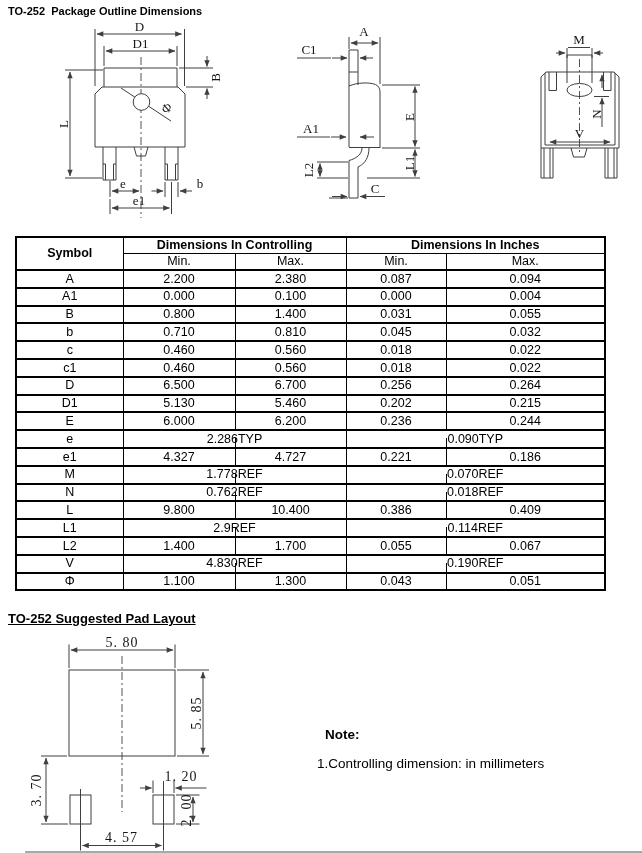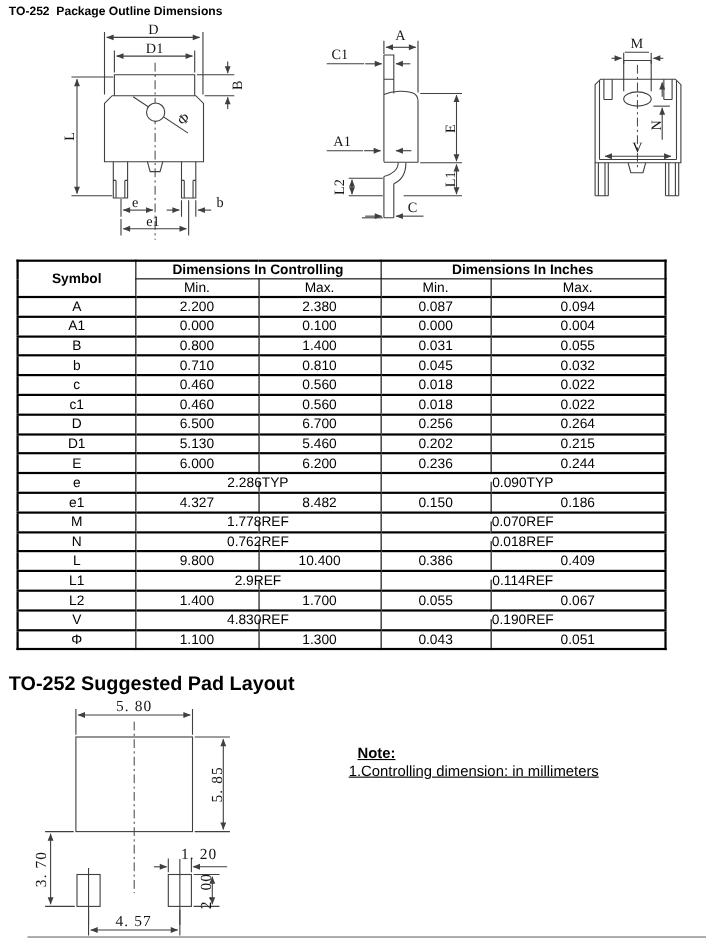--- a/index.html
+++ b/index.html
@@ -1,39 +1,39 @@
 <!DOCTYPE html>
 <html><head>
 <meta charset="utf-8">
 <style>
   html,body{margin:0;padding:0;background:#fff;}
   body{position:relative;width:642px;height:853px;font-family:"Liberation Sans",sans-serif;color:#000;overflow:hidden;}
   .abs{position:absolute;}
   .title{font-weight:bold;font-size:11px;white-space:pre;}
-  .title2{font-weight:bold;font-size:18px;white-space:pre;}
+  .title2{font-weight:bold;font-size:13px;white-space:pre;text-decoration:underline;}
   svg{position:absolute;overflow:visible;}
   svg .ln{stroke:#3f3f3f;stroke-width:1;fill:none;}
   svg .cl{stroke:#3f3f3f;stroke-width:0.9;fill:none;stroke-dasharray:8 3 2 3;}
   svg .fillw{fill:#fff;stroke:#3f3f3f;stroke-width:1;}
   svg text{font-family:"Liberation Serif",serif;font-size:13px;fill:#161616;text-anchor:middle;}
   svg text.plab{font-size:14px;letter-spacing:1px;}
   
   table.dims{border-collapse:collapse;table-layout:fixed;width:589px;border:2.5px solid #000;}
   table.dims th,table.dims td{border:1px solid #000;padding:0;text-align:center;vertical-align:middle;
     font-size:12.5px;line-height:1;overflow:hidden;white-space:nowrap;}
   table.dims thead th{height:15px;font-weight:bold;}
   table.dims thead th.sub{font-weight:normal;}
   table.dims tbody td{height:15.8px;border-top-width:2px;font-weight:normal;}
   td.merged{position:relative;}
   td.mm-merged::after{content:"";position:absolute;left:50.2%;bottom:0;width:1px;height:55%;background:#000;}
   td.in-merged::after{content:"";position:absolute;left:38.7%;bottom:0;width:1px;height:55%;background:#000;}
   
-  .notes{left:317px;top:677px;width:320px;text-decoration:underline;}
+  .notes{left:317px;top:727px;width:320px;}
   .note-title{font-weight:bold;font-size:13.5px;margin-left:8px;}
-  .note-item{font-size:13.5px;margin-top:1px;}
+  .note-item{font-size:13.5px;margin-top:14px;}
   .footer-line{left:25px;top:850.5px;width:617px;height:2.5px;background:#a8a8a8;}
 </style>
 </head>
 <body>
 
 <div class="abs title" style="left:8px;top:5px;">TO-252  Package Outline Dimensions</div>
 
 <svg viewBox="55 25 215 200" style="left:55px;top:25px;" width="215" height="200">
   <defs>
     <marker id="aF" viewBox="0 0 10 10" refX="9" refY="5" markerWidth="9" markerHeight="7" orient="auto-start-reverse">
@@ -248,22 +248,22 @@
         <td>0.244</td>
       </tr>
       <tr>
         <td class="sym">e</td>
         <td class="merged mm-merged" colspan="2">2.286TYP</td>
         <td class="merged in-merged" colspan="2">0.090TYP</td>
       </tr>
       <tr>
         <td class="sym">e1</td>
         <td>4.327</td>
-        <td>8.482</td>
-        <td>0.150</td>
+        <td>4.727</td>
+        <td>0.221</td>
         <td>0.186</td>
       </tr>
       <tr>
         <td class="sym">M</td>
         <td class="merged mm-merged" colspan="2">1.778REF</td>
         <td class="merged in-merged" colspan="2">0.070REF</td>
       </tr>
       <tr>
         <td class="sym">N</td>
         <td class="merged mm-merged" colspan="2">0.762REF</td>

